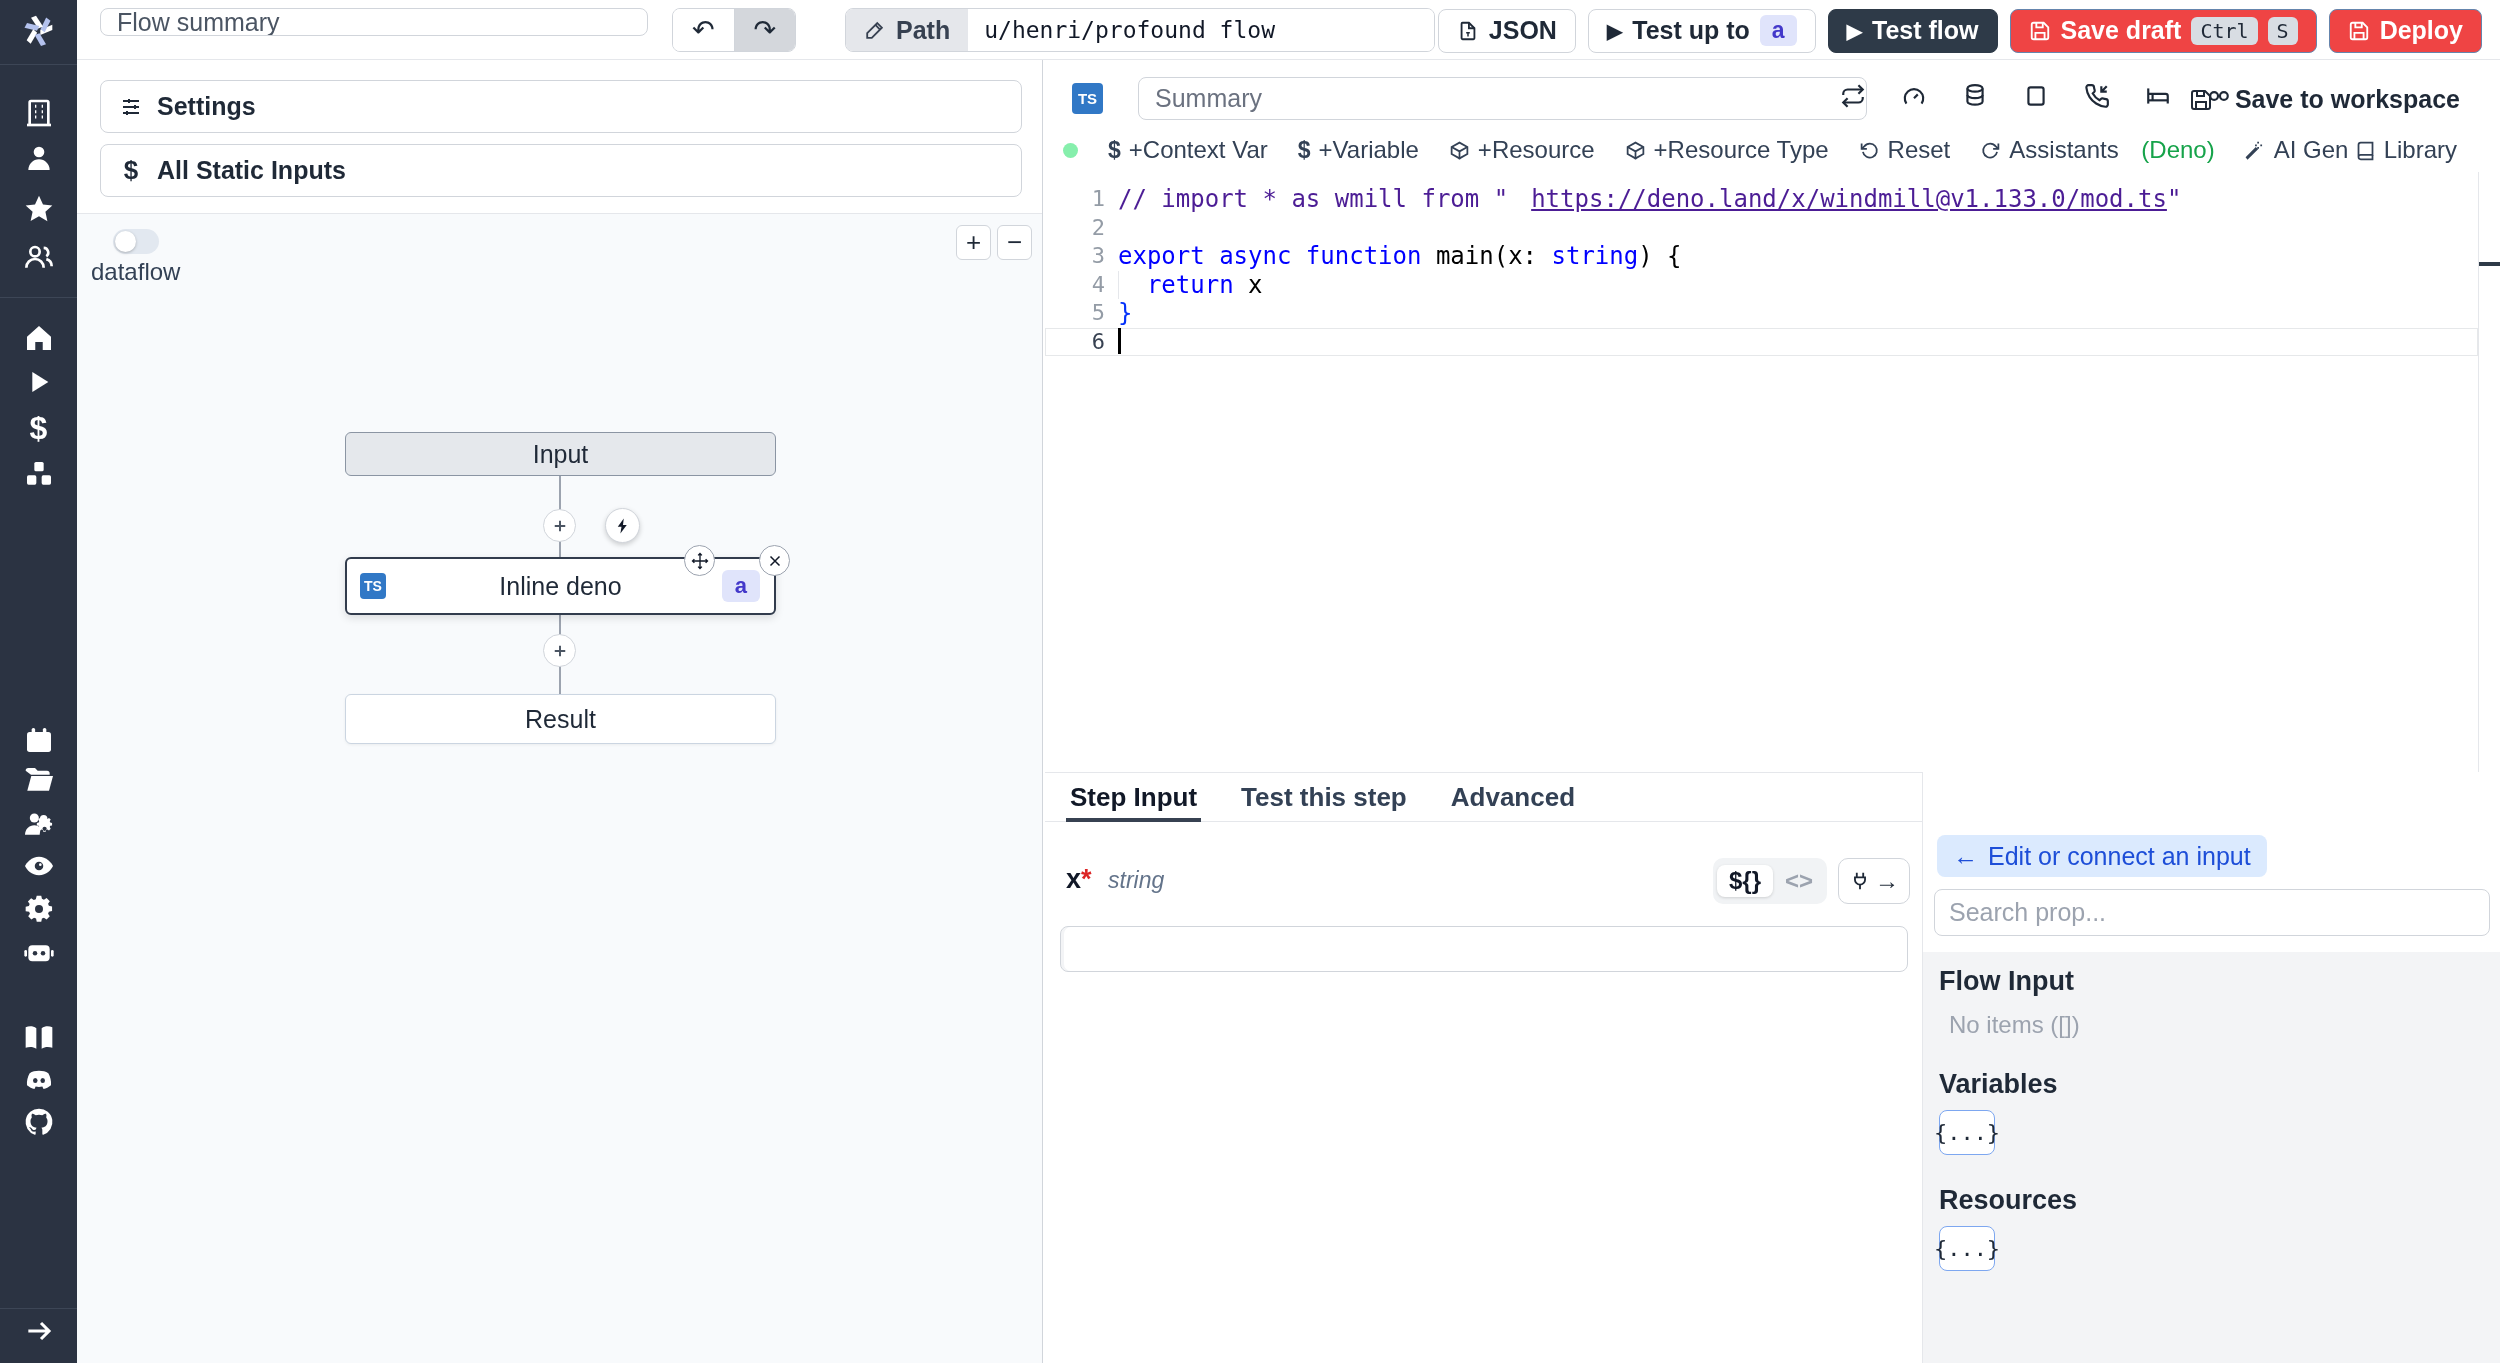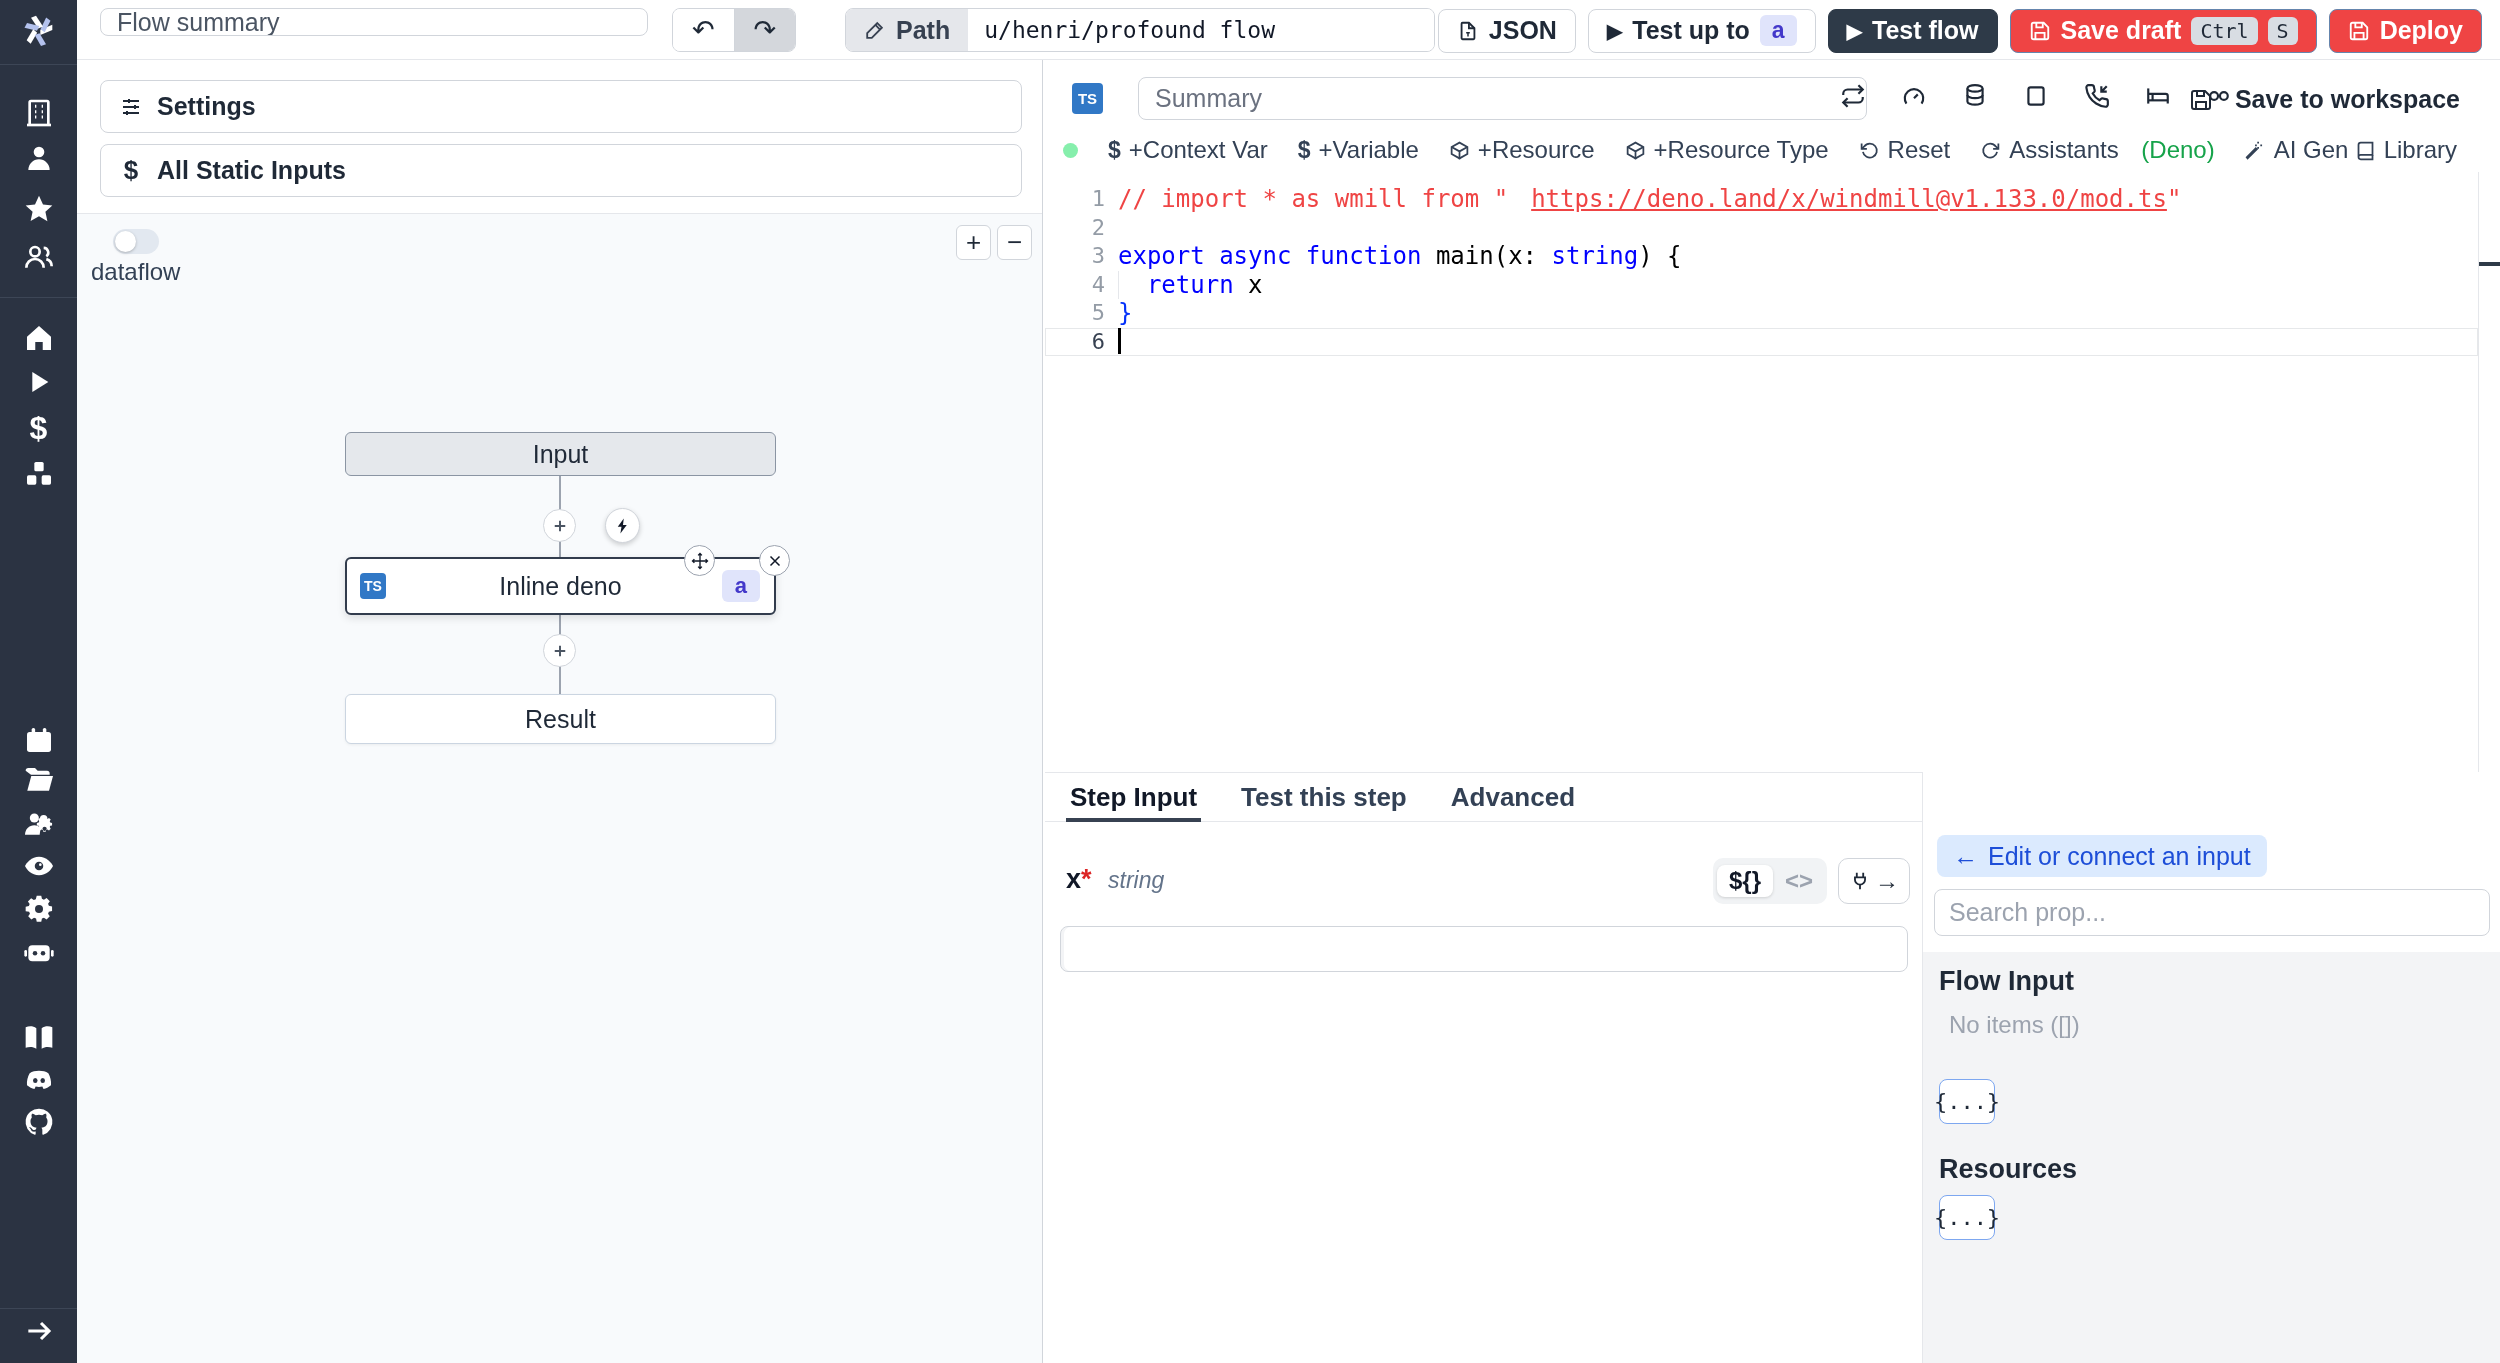--- a/index.html
+++ b/index.html
@@ -76,21 +76,21 @@
 
   
   #code-wrap { position:absolute; left:0; top:112px; width:1433px; height:600px; font-family:"DejaVu Sans Mono",monospace; font-size:24px; }
   #code-gutter { position:absolute; left:0; top:13px; width:60px; }
   .gutter-num { height:28.5px; line-height:28.5px; text-align:right; color:#949ca6; font-size:22px; }
   .gutter-num.active { color:#374151; }
   #code-lines { position:absolute; left:0; top:13px; width:1433px; }
   .code-line { position:relative; height:28.5px; line-height:28.5px; padding-left:73px; white-space:pre; }
   .code-line.active { box-shadow:inset 0 0 0 1px #e6e8ea; }
   .code-line:nth-child(4)::before { content:""; position:absolute; left:73px; top:0; width:1px; height:100%; background:#e5e7eb; }
-  .tok-c { color:#ef4444; } .tok-k { color:#0000ff; } .tok-p { color:#000; } .tok-b { color:#0431fa; }
+  .tok-c { color:#4c1d95; } .tok-k { color:#0000ff; } .tok-p { color:#000; } .tok-b { color:#0431fa; }
   .tok-u { text-decoration:underline;margin-left:23px; }
   .caret { display:inline-block; width:2.5px; height:26px; background:#000; vertical-align:middle; margin-top:-4px; }
   #overview-ruler { position:absolute; left:1433px; top:112px; width:22px; height:600px; border-left:1px solid #e5e7eb; }
   #ruler-cursor { position:absolute; left:0; top:90px; width:100%; height:4px; background:#2e3a48; }
 
   
   #tabs-row { position:absolute; left:0; top:712px; width:877px; height:50px; border-top:1px solid #e5e7eb; border-bottom:1px solid #e5e7eb; display:flex; align-items:stretch; gap:44px; padding-left:25px; background:#fff; }
   .tab { display:flex; align-items:center; font-size:26px; font-weight:600; color:#334155; cursor:pointer; position:relative; }
   .tab.active { color:#111827; }
   .tab.active::after { content:""; position:absolute; left:-4px; right:-4px; bottom:-1px; height:4px; background:#374151; }
@@ -531,20 +531,21 @@
     <div id="connect-panel">
       <button id="connect-back">
         <span>←</span>
         <span>Edit or connect an input</span>
       </button>
       <input id="prop-search" placeholder="Search prop..." style="">
       <div id="connect-body">
         <div class="ci-title">Flow Input</div>
         <div id="ci-empty">No items ([])</div>
         <div class="ci-gap"></div>
+        <div class="ci-title">Variables</div>
         <div class="brace-chip">{...}</div>
         <div class="ci-gap"></div>
         <div class="ci-title">Resources</div>
         <div class="brace-chip">{...}</div>
       </div>
     </div>
   </section>
 </div>
 
 </body></html>

